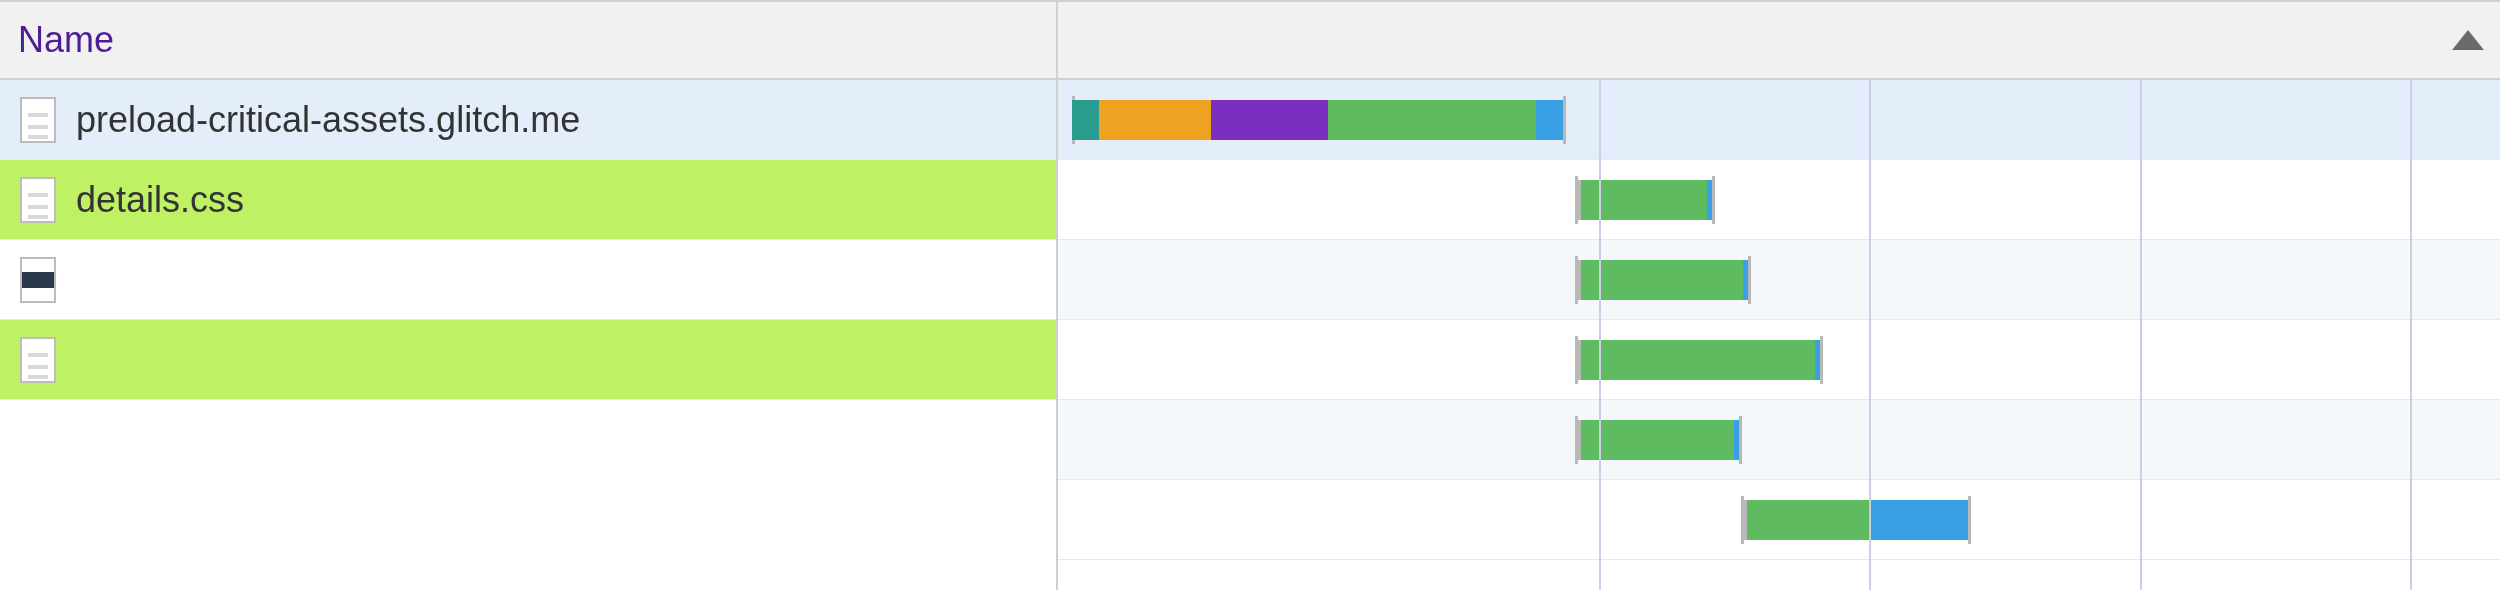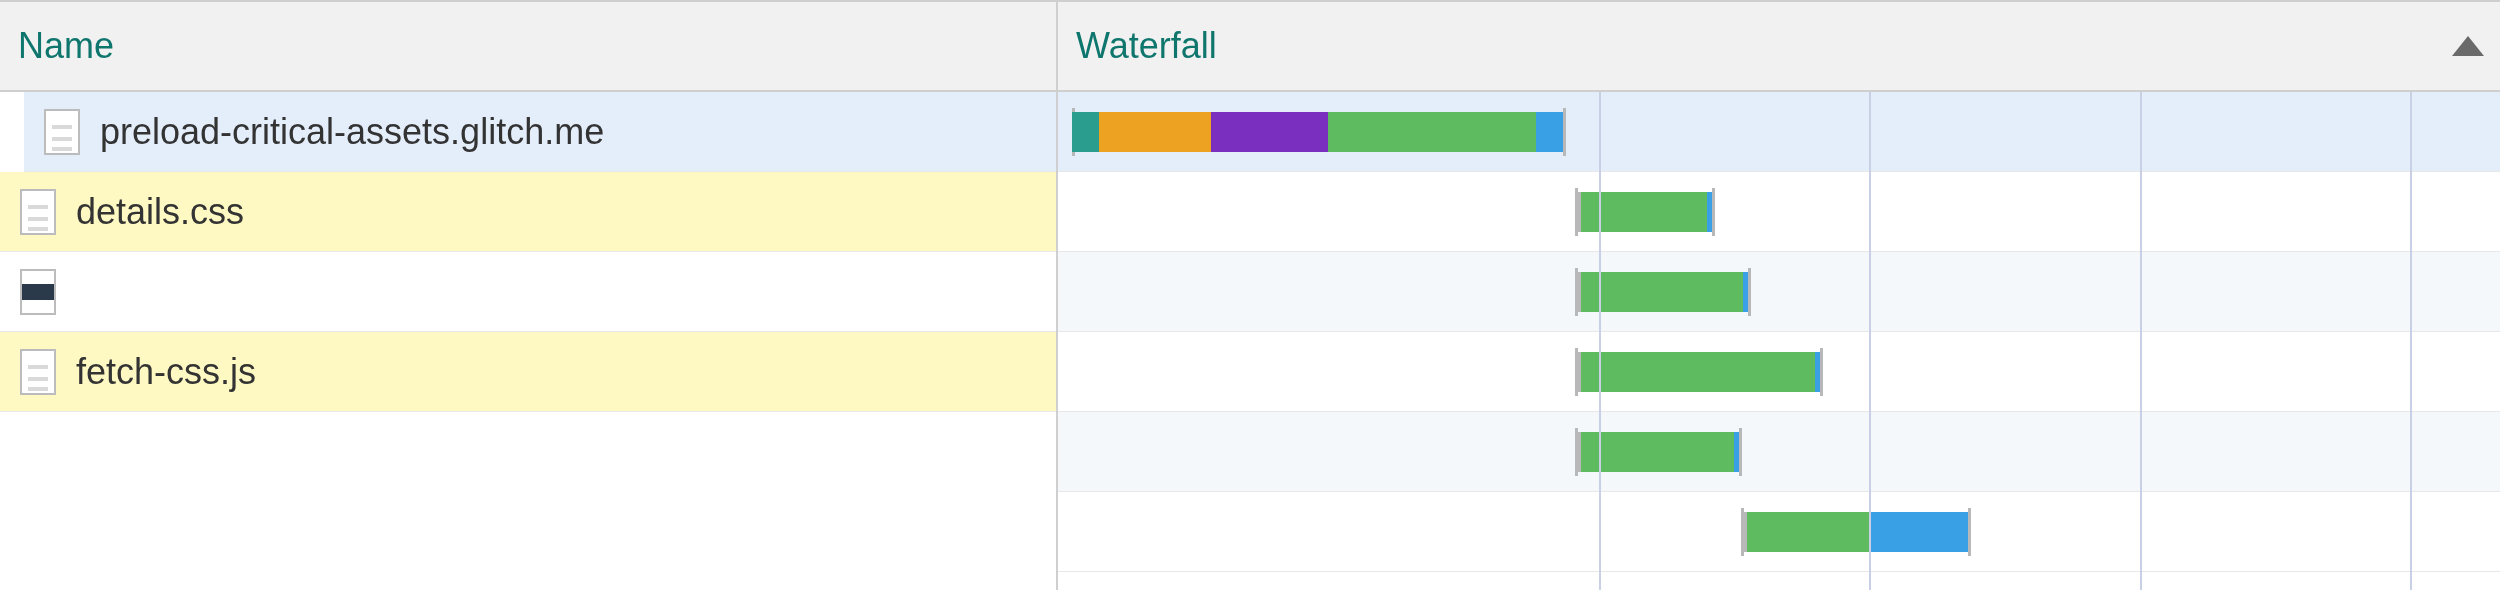--- a/index.html
+++ b/index.html
@@ -24,28 +24,28 @@
     display: flex;
     flex-direction: column;
   }
   .col-waterfall {
     flex: 1 1 auto;
     display: flex;
     flex-direction: column;
     position: relative;
   }
   .header {
-    height: 90px;
+    height: 78px;
     background: #f1f1f1;
     border-bottom: 2px solid #cfcfcf;
     display: flex;
     align-items: center;
     padding: 0 18px;
     font-weight: 400;
-    color: #0f766e;
+    color: #4c1d95;
     user-select: none;
     position: relative;
   }
   .sort-arrow {
     position: absolute;
     right: 16px;
     top: 50%;
     transform: translateY(-50%);
     width: 0; height: 0;
     border-left: 16px solid transparent;
@@ -54,22 +54,22 @@
   }
   .rows { flex: 1; }
   .row {
     height: 80px;
     display: flex;
     align-items: center;
     padding: 0 18px;
     border-bottom: 1px solid #e8e8e8;
     gap: 18px;
   }
-  .row.stripe  { background: #fef9c3; }
-  .row.selected { background: #e4eefb; margin-left: 24px; }
+  .row.stripe  { background: #bef264; }
+  .row.selected { background: #e4eefb; }
   .file-icon {
     width: 40px;
     height: 50px;
     display: flex;
     align-items: center;
     justify-content: center;
     flex-shrink: 0;
   }
   .doc-page {
     width: 36px;
@@ -172,28 +172,26 @@
         </div>
         <div class="row">
           <div class="file-icon">
             <div class="img-thumb"></div>
           </div>
         </div>
         <div class="row stripe">
           <div class="file-icon">
             <div class="doc-page"></div>
           </div>
-          <span class="filename">fetch-css.js</span>
         </div>
       </div>
   </div>
 
   <div class="col-waterfall">
     <div class="header">
-      <span>Waterfall</span>
       <span class="sort-arrow"></span>
     </div>
     <div class="wf-rows" id="wf-rows">
       <div class="gridlines" id="gridlines">
           <div class="gridline" style="left: 37.5%;"></div>
           <div class="gridline" style="left: 56.25%;"></div>
           <div class="gridline" style="left: 75%;"></div>
           <div class="gridline" style="left: 93.75%;"></div>
         </div>
     <div class="wf-row selected">

